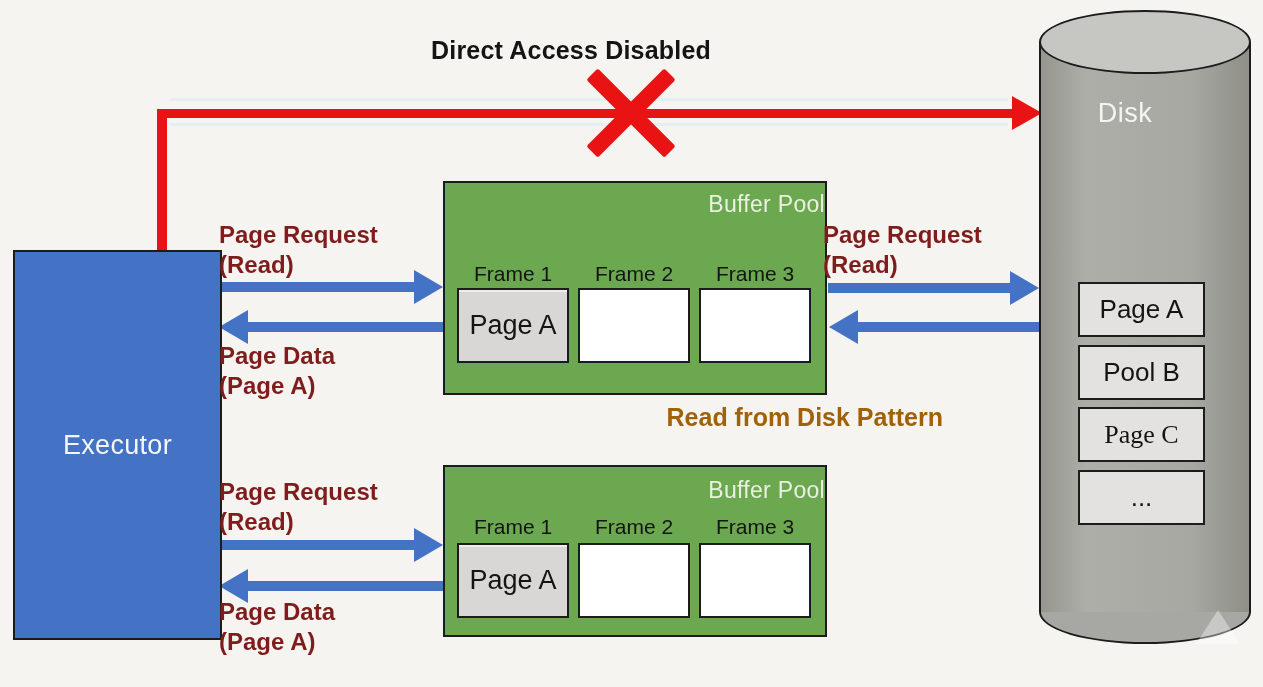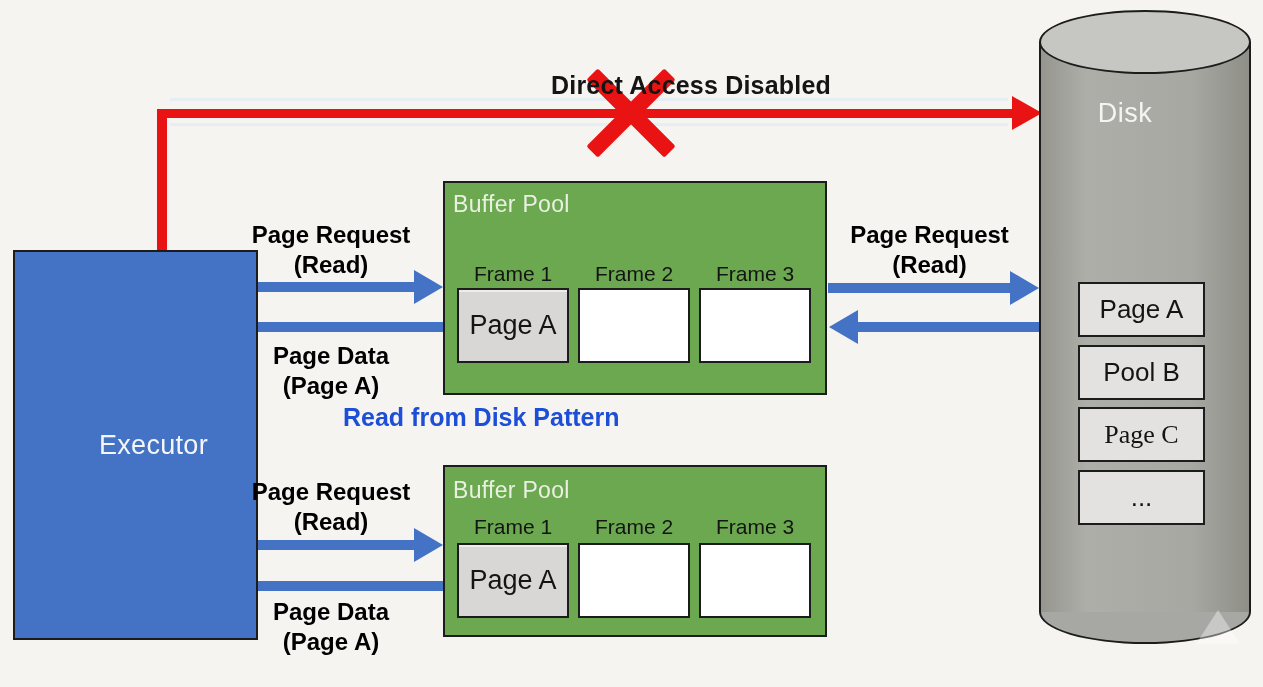--- a/index.html
+++ b/index.html
@@ -13,23 +13,23 @@
     --page-chip-gray:#d8d7d5;
     --disk-page-gray:#e3e2e0;
     --outline:#1c1c1c;
   }
   html,body{margin:0;padding:0;}
   body{font-family:"Liberation Sans","DejaVu Sans",sans-serif;background:#e9e8e5;}
   #canvas{
     position:relative;width:1263px;height:687px;overflow:hidden;
     background:var(--background);
   }
-  .abs{position:absolute;padding-left:36px;}
+  .abs{position:absolute;}
   .txt{color:#141414;}
-  .center{text-align:right;margin-top:35px;}
+  .center{text-align:left;}
 
   
   .glow-line{position:absolute;height:3px;background:#d7e9f3;opacity:.55;z-index:0;}
 
   
   .red-seg{position:absolute;background:var(--disabled-red);z-index:1;}
   .red-head{
     position:absolute;width:0;height:0;z-index:1;
     border-top:17px solid transparent;border-bottom:17px solid transparent;
     border-left:30px solid var(--disabled-red);
@@ -50,57 +50,57 @@
     border-top:17px solid transparent;border-bottom:17px solid transparent;
     border-left:29px solid var(--arrow-blue);
   }
   .head-l{
     position:absolute;width:0;height:0;z-index:1;
     border-top:17px solid transparent;border-bottom:17px solid transparent;
     border-right:29px solid var(--arrow-blue);
   }
   .flow-label{
     position:absolute;width:224px;z-index:3;
-    font-size:24px;font-weight:600;line-height:30px;text-align:center;color:#000000;
+    font-size:24px;font-weight:600;line-height:30px;color:#7f1d1d;
   }
 
   
   #executor{
     left:13px;top:250px;width:205px;height:386px;z-index:2;
     background:var(--executor-blue);border:2px solid var(--outline);
     display:flex;align-items:center;justify-content:center;
   }
   #executor .lbl{color:#f4f6fa;font-size:27px;letter-spacing:.3px;}
 
   
   .pool{
     position:absolute;left:443px;width:384px;z-index:2;
     background:var(--pool-green);border:2px solid var(--outline);box-sizing:border-box;
   }
   .pool-title{
-    position:absolute;left:8px;width:100%;text-align:left;
+    position:absolute;left:0;width:100%;text-align:right;
     color:#eaf1e2;font-size:23px;letter-spacing:.3px;
   }
   .frame-label{
     position:absolute;width:112px;text-align:center;
     color:#141414;font-size:21px;font-weight:500;
   }
   .slot{
     position:absolute;width:112px;height:75px;box-sizing:border-box;
     background:#ffffff;border:2px solid var(--outline);
   }
   .slot.filled{
     background:var(--page-chip-gray);
     display:flex;align-items:center;justify-content:center;
     box-shadow:inset 0 2px 0 rgba(255,255,255,.55);
   }
   .slot.filled .chip-text{font-size:27px;font-weight:500;color:#141414;}
   .pool-caption{
-    position:absolute;left:343px;width:600px;text-align:left;z-index:3;
-    font-size:25px;font-weight:700;color:#1d4ed8;
+    position:absolute;left:343px;width:600px;text-align:right;z-index:3;
+    font-size:25px;font-weight:700;color:#a16207;
   }
 
   
   .cyl-bottom{
     position:absolute;left:1039px;top:580px;width:212px;height:64px;z-index:2;
     background:var(--cylinder-gray);border:2px solid var(--outline);
     border-radius:50%;box-sizing:border-box;
   }
   .cyl-body{
     position:absolute;left:1039px;top:42px;width:212px;height:570px;z-index:2;

